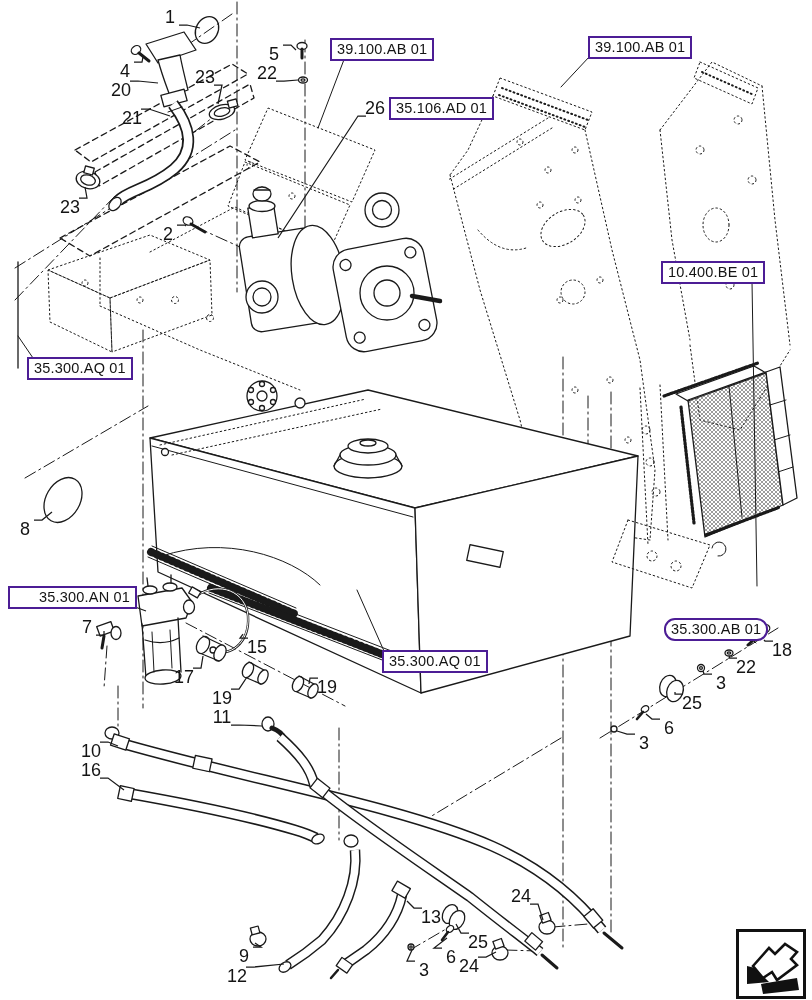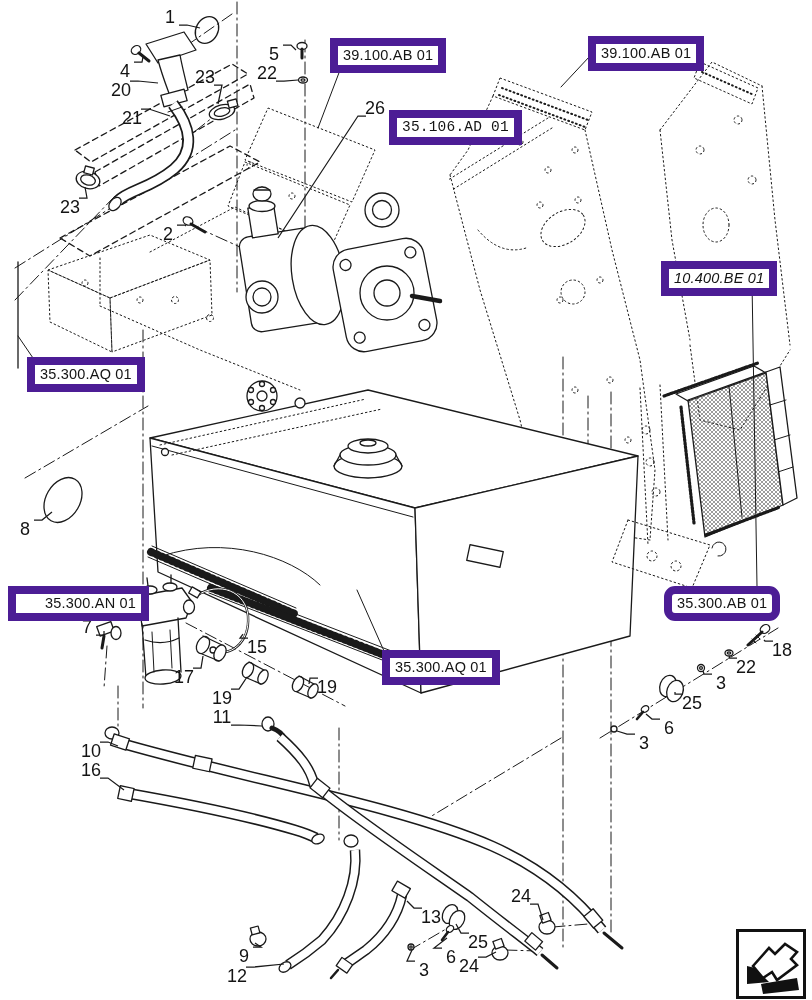--- a/index.html
+++ b/index.html
@@ -1,20 +1,20 @@
 <!DOCTYPE html>
 <html><head>
 <meta charset="utf-8">
 <style>
   html,body{margin:0;padding:0;background:#fff;}
   #stage{position:relative;width:812px;height:1000px;background:#ffffff;overflow:hidden;
          font-family:"Liberation Sans",sans-serif;}
   #artwork{position:absolute;left:0;top:0;}
   svg text{font-family:"Liberation Sans",sans-serif;}
-  .refbox{position:absolute;background:#fff;border:8px solid #4c1d95;color:#141414;
+  .refbox{position:absolute;background:#fff;border:2px solid #4c1d95;color:#141414;
           font-size:14.5px;font-weight:400;letter-spacing:.2px;padding:1px 5px 2px 5px;
           white-space:nowrap;line-height:16px;z-index:5;}
   .lineart{stroke:#1a1a1a;fill:none;stroke-width:1.3;stroke-linecap:round;stroke-linejoin:round;}
   .wfill{fill:#ffffff;}
   .dot{stroke-dasharray:1.6 2.8;}
   .dotrow{stroke-dasharray:.9 3.2;stroke-width:2;}
   .dashdot{stroke-dasharray:12 4 2 4;stroke-width:1;}
   .thin{stroke-width:1;}
   .callout-text{font-size:18px;fill:#141414;}
   #nav-icon{position:absolute;left:736px;top:929px;width:64px;height:64px;border:3px solid #111;
@@ -477,26 +477,26 @@
         <polyline points="253,947 261,947 255,943" fill="none" stroke="#1a1a1a" stroke-width="1.25"></polyline>
         <text x="244" y="962" text-anchor="middle">9</text>
         <polyline points="246,967 254,967 284,964" fill="none" stroke="#1a1a1a" stroke-width="1.25"></polyline>
         <text x="237" y="982" text-anchor="middle">12</text>
       </g>
 </svg>
 
 <div id="refbox-layer">
       <div class="refbox" style="left: 330px; top: 38px;">39.100.AB 01</div>
       <div class="refbox" style="left: 588px; top: 36px;">39.100.AB 01</div>
-      <div class="refbox" style="left: 389px; top: 110px; font-family: Liberation Mono, monospace;">35.106.AD 01</div>
-      <div class="refbox" style="left: 661px; top: 261px; font-style: italic;">10.400.BE 01</div>
+      <div class="refbox" style="left: 389px; top: 97px;">35.106.AD 01</div>
+      <div class="refbox" style="left: 661px; top: 261px;">10.400.BE 01</div>
       <div class="refbox" style="left: 27px; top: 357px;">35.300.AQ 01</div>
       <div class="refbox" style="left: 8px; top: 586px; padding-left: 29px;">35.300.AN 01</div>
       <div class="refbox" style="left: 382px; top: 650px;">35.300.AQ 01</div>
-      <div class="refbox" style="left: 664px; top: 586px; border-radius: 11px;">35.300.AB 01</div>
+      <div class="refbox" style="left: 664px; top: 618px; border-radius: 11px;">35.300.AB 01</div>
     </div>
 
 <div id="nav-icon">
   <svg width="64" height="64" viewBox="0 0 64 64">
     <path d="M8,34 L8,52 L30,50 L16,36 Z" fill="#111"></path>
     <path d="M22,52 L58,46 L60,58 L24,62 Z" fill="#111"></path>
     <path d="M14,34 L30,16 L36,22 L46,12 L58,20 L52,27 L58,33 L38,48 L33,40 L24,46 Z" fill="#fff" stroke="#111" stroke-width="2.6" stroke-linejoin="miter"></path>
   </svg>
 </div>
 

